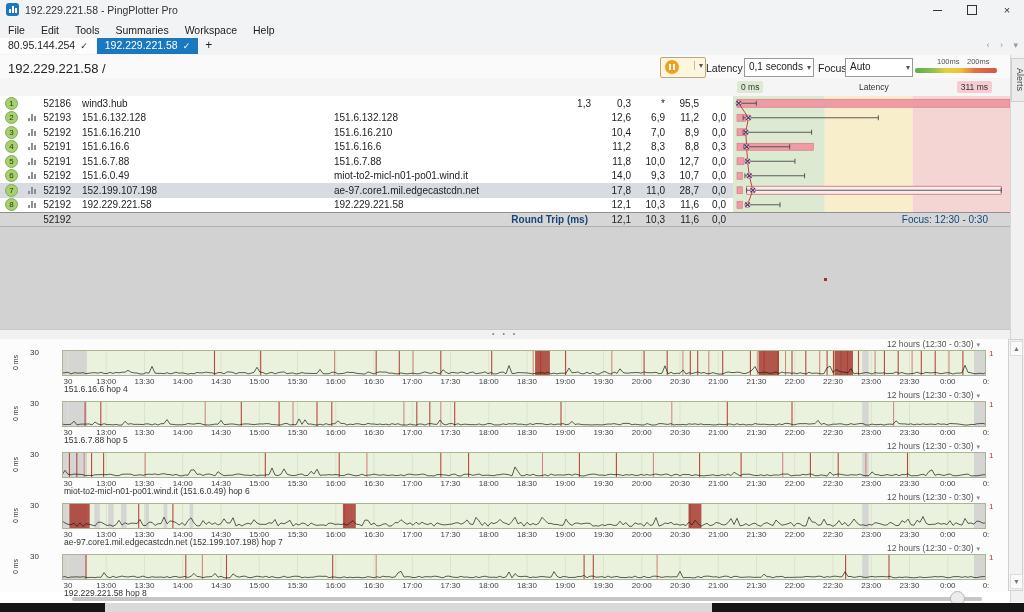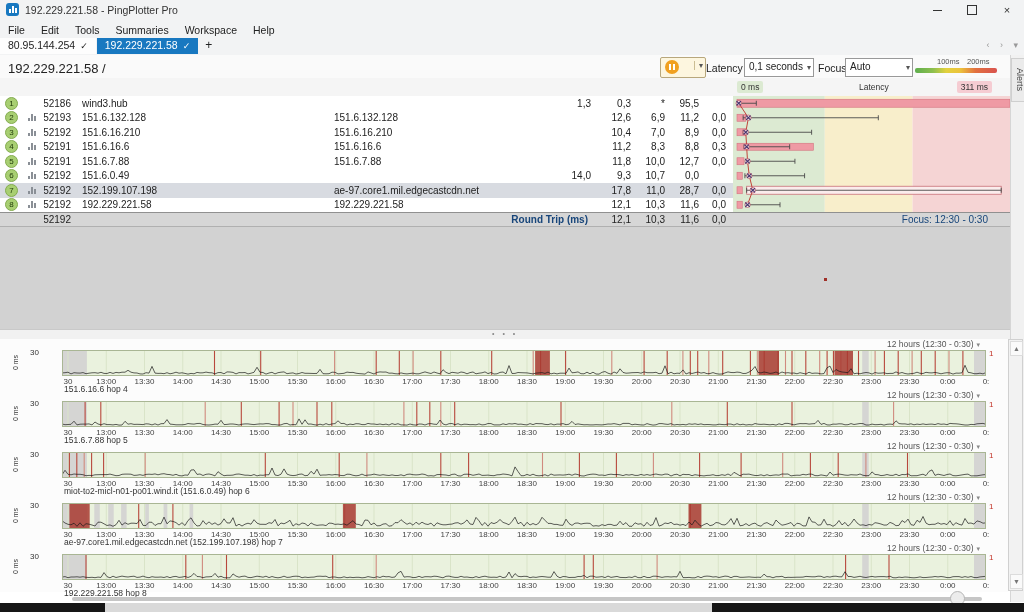--- a/index.html
+++ b/index.html
@@ -256,20 +256,21 @@
         </span>
         <span class="cell">
           <span class="minigraph">
             <i></i>
             <i></i>
             <i></i>
           </span>
         </span>
         <span class="cell c-num">52192</span>
         <span class="cell c-left">151.6.0.49</span>
+        <span class="cell c-left">miot-to2-micl-n01-po01.wind.it</span>
         <span class="cell c-num">14,0</span>
         <span class="cell c-num">9,3</span>
         <span class="cell c-num">10,7</span>
         <span class="cell c-num">0,0</span>
       </div>
       <div class="hoprow grid selected">
         <span class="cell">
           <span class="hopcircle">7</span>
         </span>
         <span class="cell">

